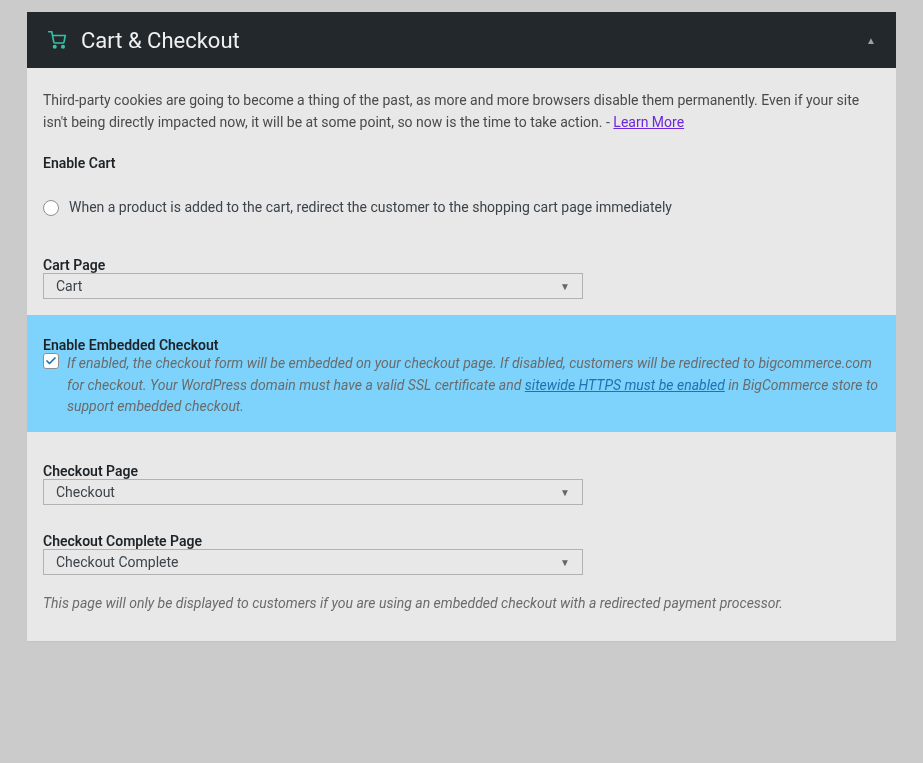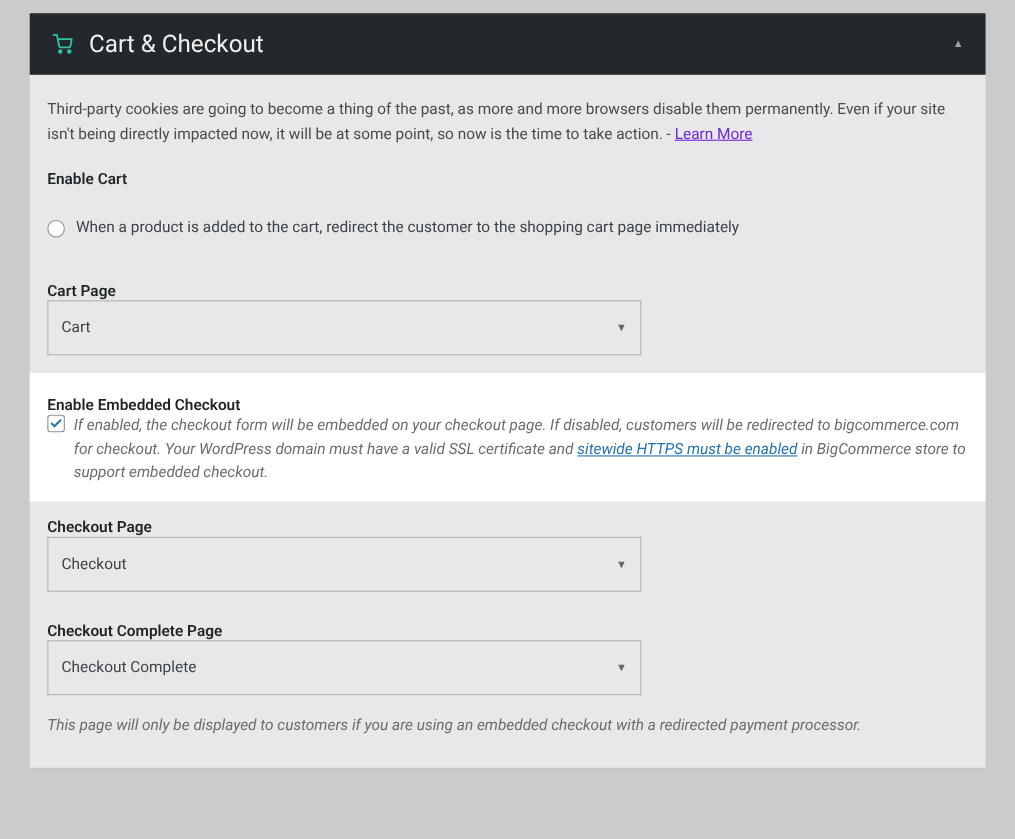--- a/index.html
+++ b/index.html
@@ -45,22 +45,22 @@
     line-height: 1.55;
     padding: 0 6px;
   }
   .intro a { color: #6d28d9; text-decoration: underline; }
   .row {
     display: flex;
     padding: 20px 6px 6px 6px;
     flex-direction: column;
   }
   .row-hl {
-    background: #ffffff;
-    margin: 10px -10px 4px -10px;
+    background: #7dd3fc;
+    margin: 10px -10px 19px -10px;
     padding: 20px 16px 14px 16px;
   }
   .label {
     width: 190px;
     flex: none;
     font-weight: 600;
     color: #1d2327;
     padding-top: 2px;
   }
   .field { flex: 1; }
@@ -78,21 +78,21 @@
   .chk svg { display:block;}
   .radio-row { display:flex; align-items:flex-start; margin-bottom:10px; line-height:1.55;}
   .radio {
     width:16px; height:16px; border-radius:50%; border:1px solid #8c8f94;
     margin-right:10px; margin-top:3px; flex:none; background:#fff;
     display:flex; align-items:center; justify-content:center;
   }
   .radio.checked { border-color:#2271b1; }
   .radio.checked::after { content:""; width:8px; height:8px; border-radius:50%; background:#2271b1; }
   .select {
-    height:50px; width:540px; max-width:100%;
+    height:26px; width:540px; max-width:100%;
     border:1px solid #b2b2b2; background:#e8e8e8;
     display:flex; align-items:center; padding:0 12px;
     color:#3c434a; justify-content:space-between;gap:41px;
   }
   .select .caret { color:#666; font-size:10px;}
   .chk-line { display:flex; }
 </style>
 </head>
 <body>
 

